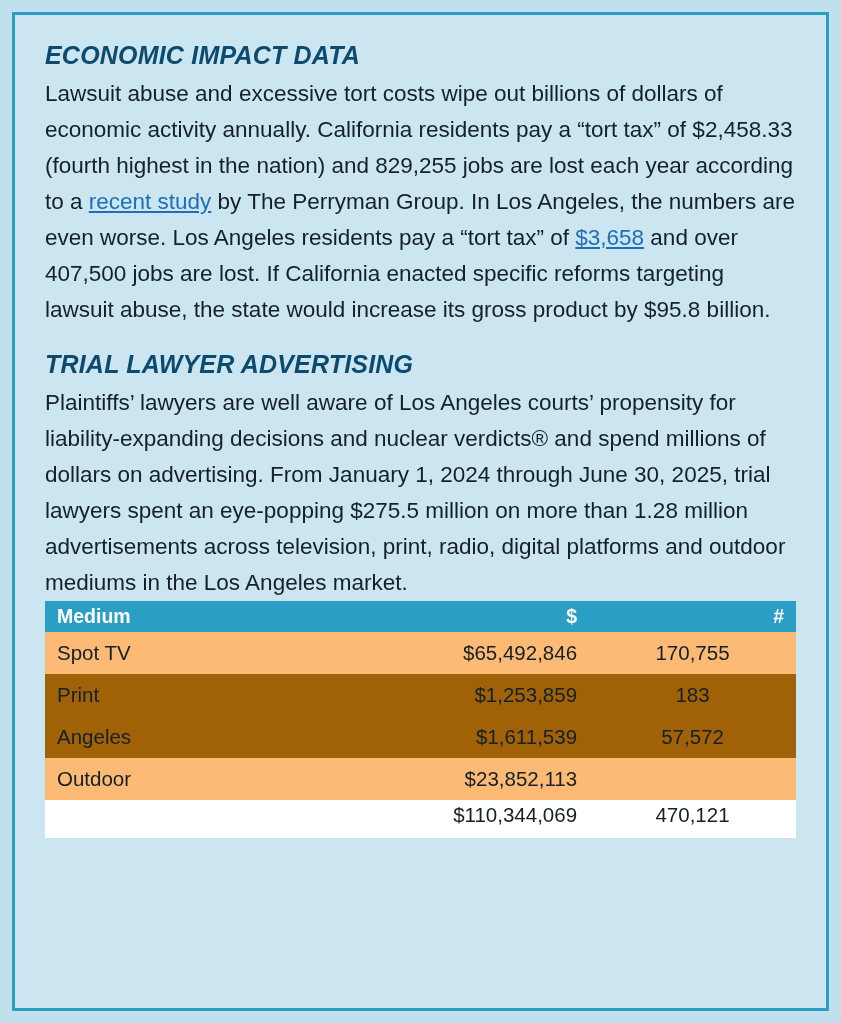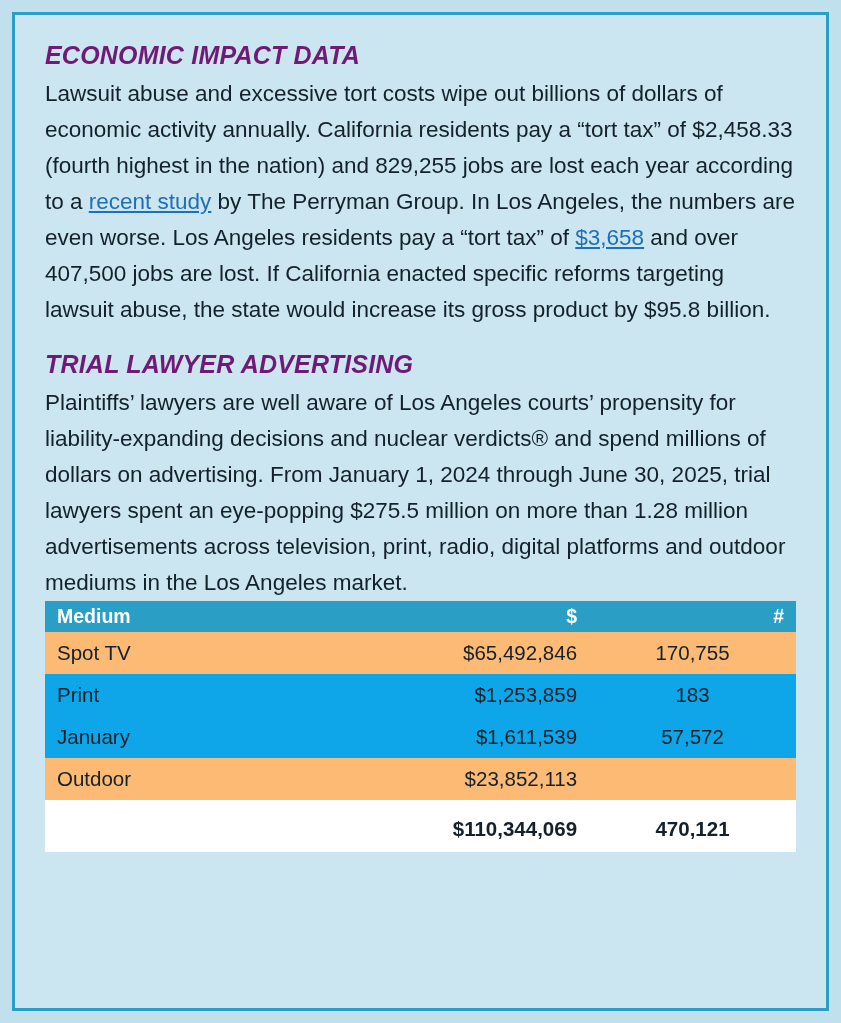--- a/index.html
+++ b/index.html
@@ -27,21 +27,21 @@
     height: 100%;
     box-sizing: border-box;
     border: 3px solid #2a9ec5;
     background: #cbe6f0;
     padding: 26px 30px 0 30px;
   }
   .section-heading {
     font-style: italic;
     font-weight: bold;
     font-size: 25px;
-    color: #701a75;
+    color: #0c4a6e;
     letter-spacing: 0.2px;
     margin: 0 0 6px 0;
   }
   .body-text {
     font-size: 22.5px;
     line-height: 36px;
     color: #14202a;
     margin: 0;
   }
   .body-text a,
@@ -77,28 +77,28 @@
   table.ad-table th.col-count  { text-align: right; width: 27%; }
   table.ad-table td {
     padding: 9px 12px;
     color: #14202a;
     font-size: 20.5px;
   }
   table.ad-table td.cell-medium { text-align: left; }
   table.ad-table td.cell-dollar { text-align: right; }
   table.ad-table td.cell-count  { text-align: center; }
   table.ad-table tbody tr.row-even { background: #fdba74; border-radius: 14px; }
-  table.ad-table tbody tr.row-odd  { background: #0ea5e9; }
+  table.ad-table tbody tr.row-odd  { background: #a16207; }
   table.ad-table tbody tr.total-row {
     background: #ffffff;
     font-weight: bold;
   }
   table.ad-table tbody tr.total-row td {
-    font-weight: bold;
-    padding-top: 17px;
+    font-weight: normal;
+    padding-top: 3px;
     padding-bottom: 11px;
   }
 </style>
 </head>
 <body>
 
 <div class="page">
   <div class="card">
 
     <h2 class="section-heading">ECONOMIC IMPACT DATA</h2>
@@ -123,21 +123,21 @@
           <td class="cell-medium">Spot TV</td>
           <td class="cell-dollar">$65,492,846</td>
           <td class="cell-count">170,755</td>
         </tr>
         <tr class="row-odd">
           <td class="cell-medium">Print</td>
           <td class="cell-dollar">$1,253,859</td>
           <td class="cell-count">183</td>
         </tr>
         <tr class="row-odd">
-          <td class="cell-medium">January</td>
+          <td class="cell-medium">Angeles</td>
           <td class="cell-dollar">$1,611,539</td>
           <td class="cell-count">57,572</td>
         </tr>
         <tr class="row-even">
           <td class="cell-medium">Outdoor</td>
           <td class="cell-dollar">$23,852,113</td>
           <td class="cell-count"></td>
         </tr>
         <tr class="total-row">
           <td class="cell-medium"></td>

